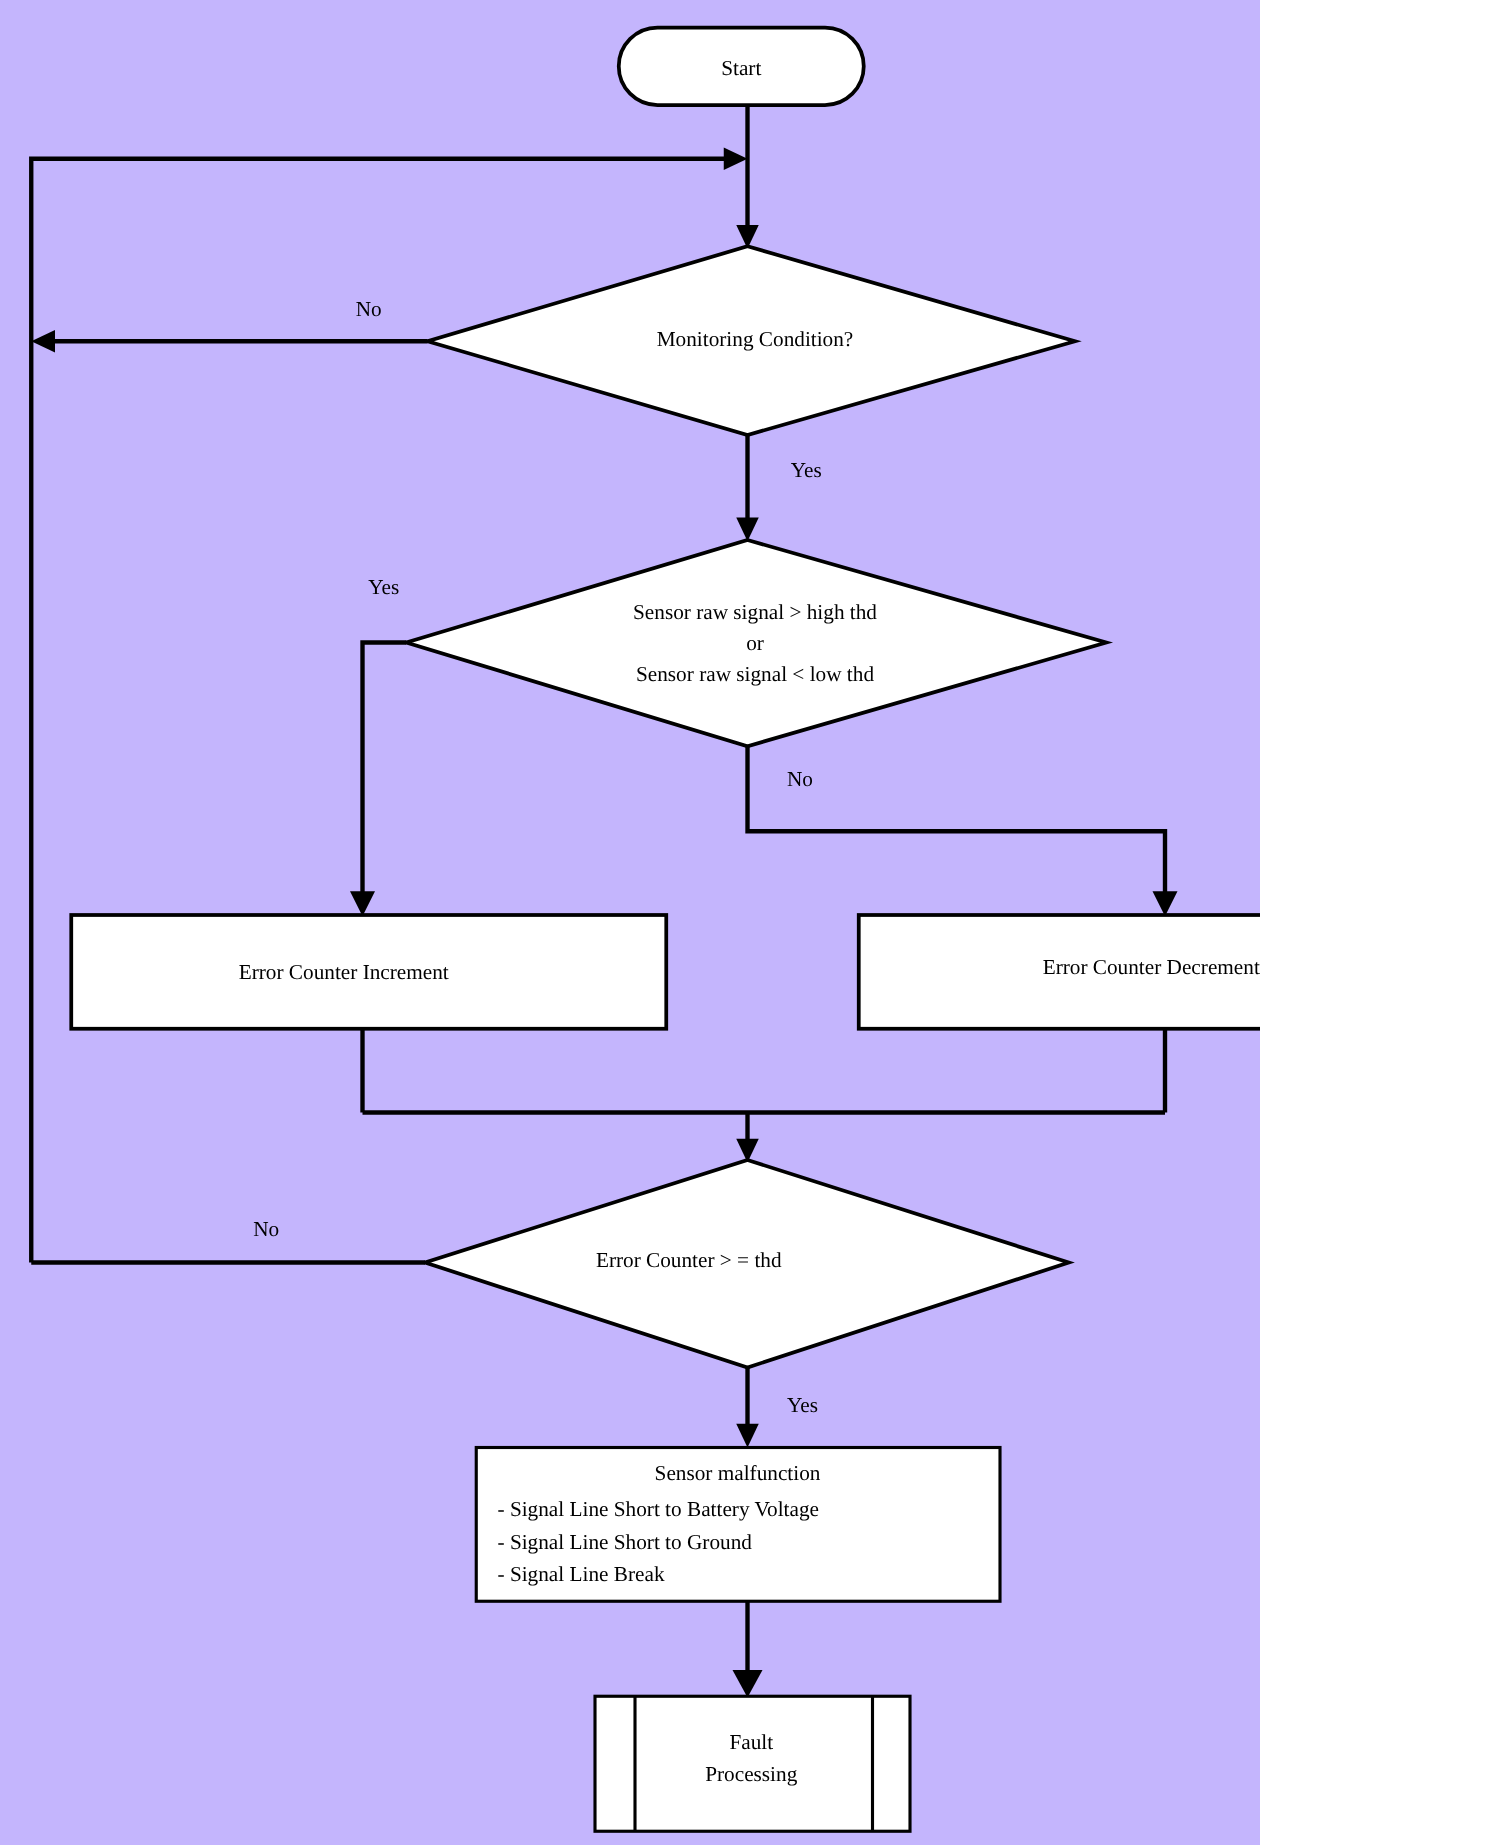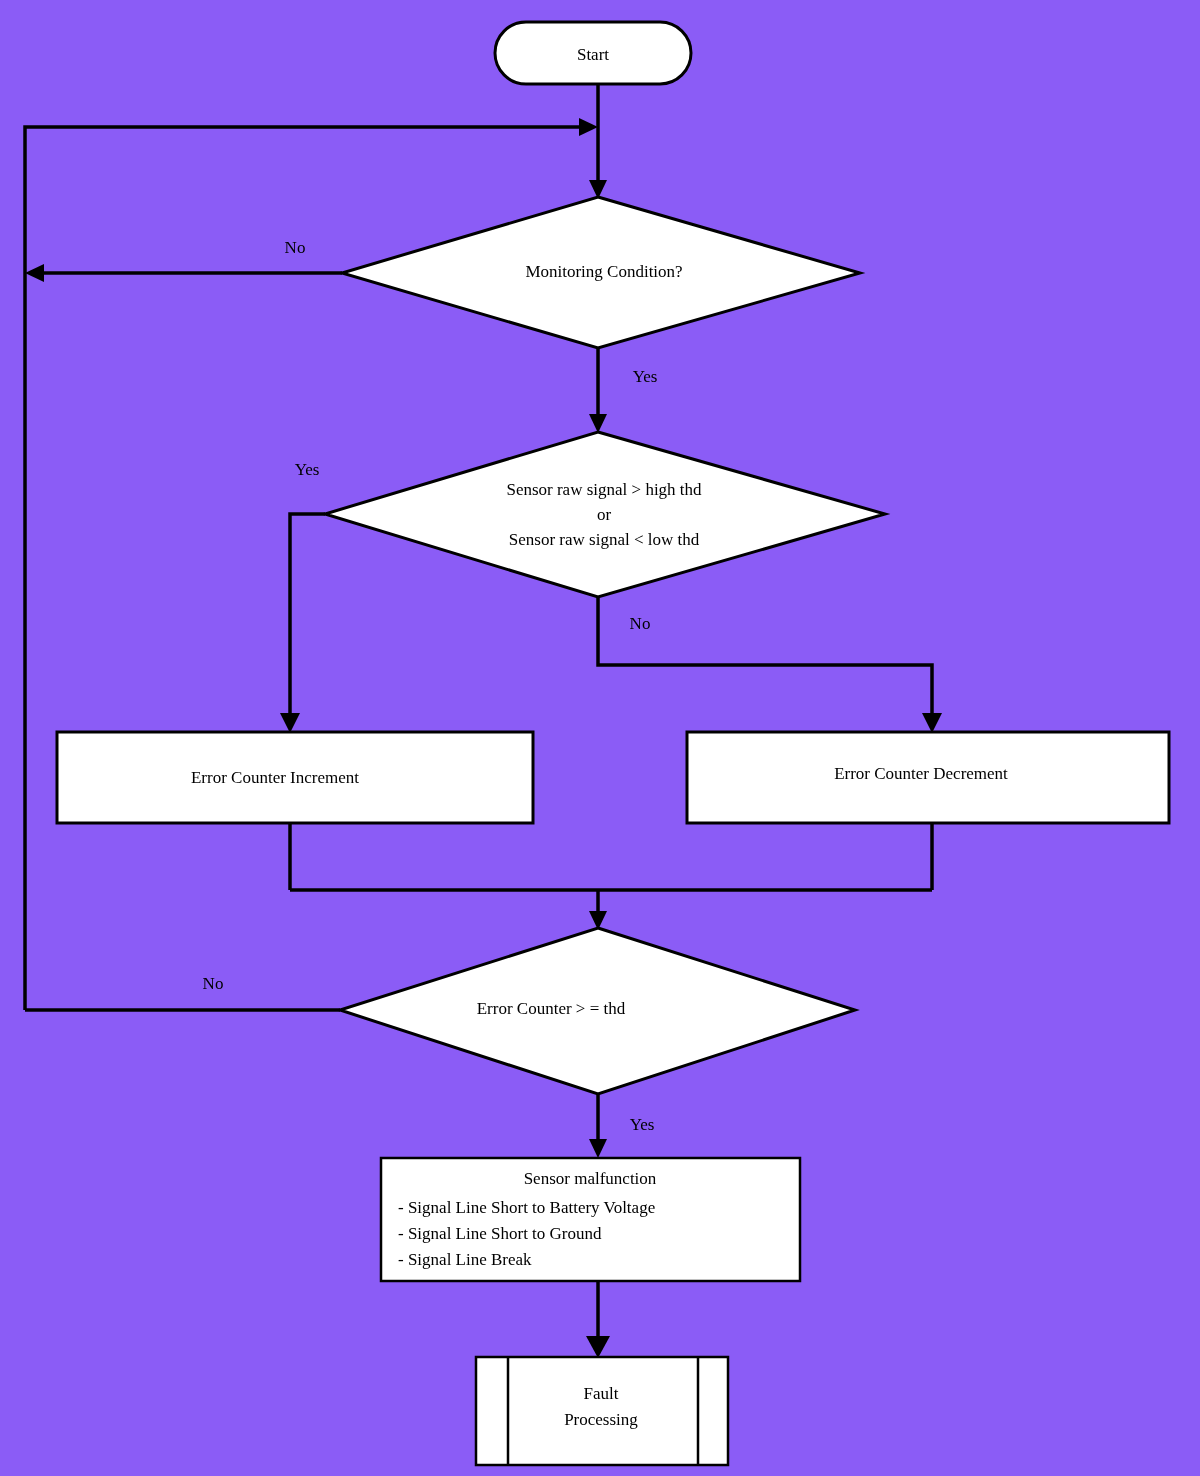--- a/index.html
+++ b/index.html
@@ -2,23 +2,23 @@
 <html><head>
 <meta charset="utf-8">
 <style>
   html, body {
     margin: 0;
     padding: 0;
     background: #ffffff;
   }
   #page {
     position: relative;
-    width: 1200px;
+    width: 1008px;
     height: 1476px;
-    background: #8b5cf6;
+    background: #c4b5fd;
     font-family: "Liberation Serif", "DejaVu Serif", serif;
     overflow: hidden;
   }
   svg#flowchart {
     position: absolute;
     top: 0;
     left: 0;
     width: 1200px;
     height: 1476px;
     display: block;

